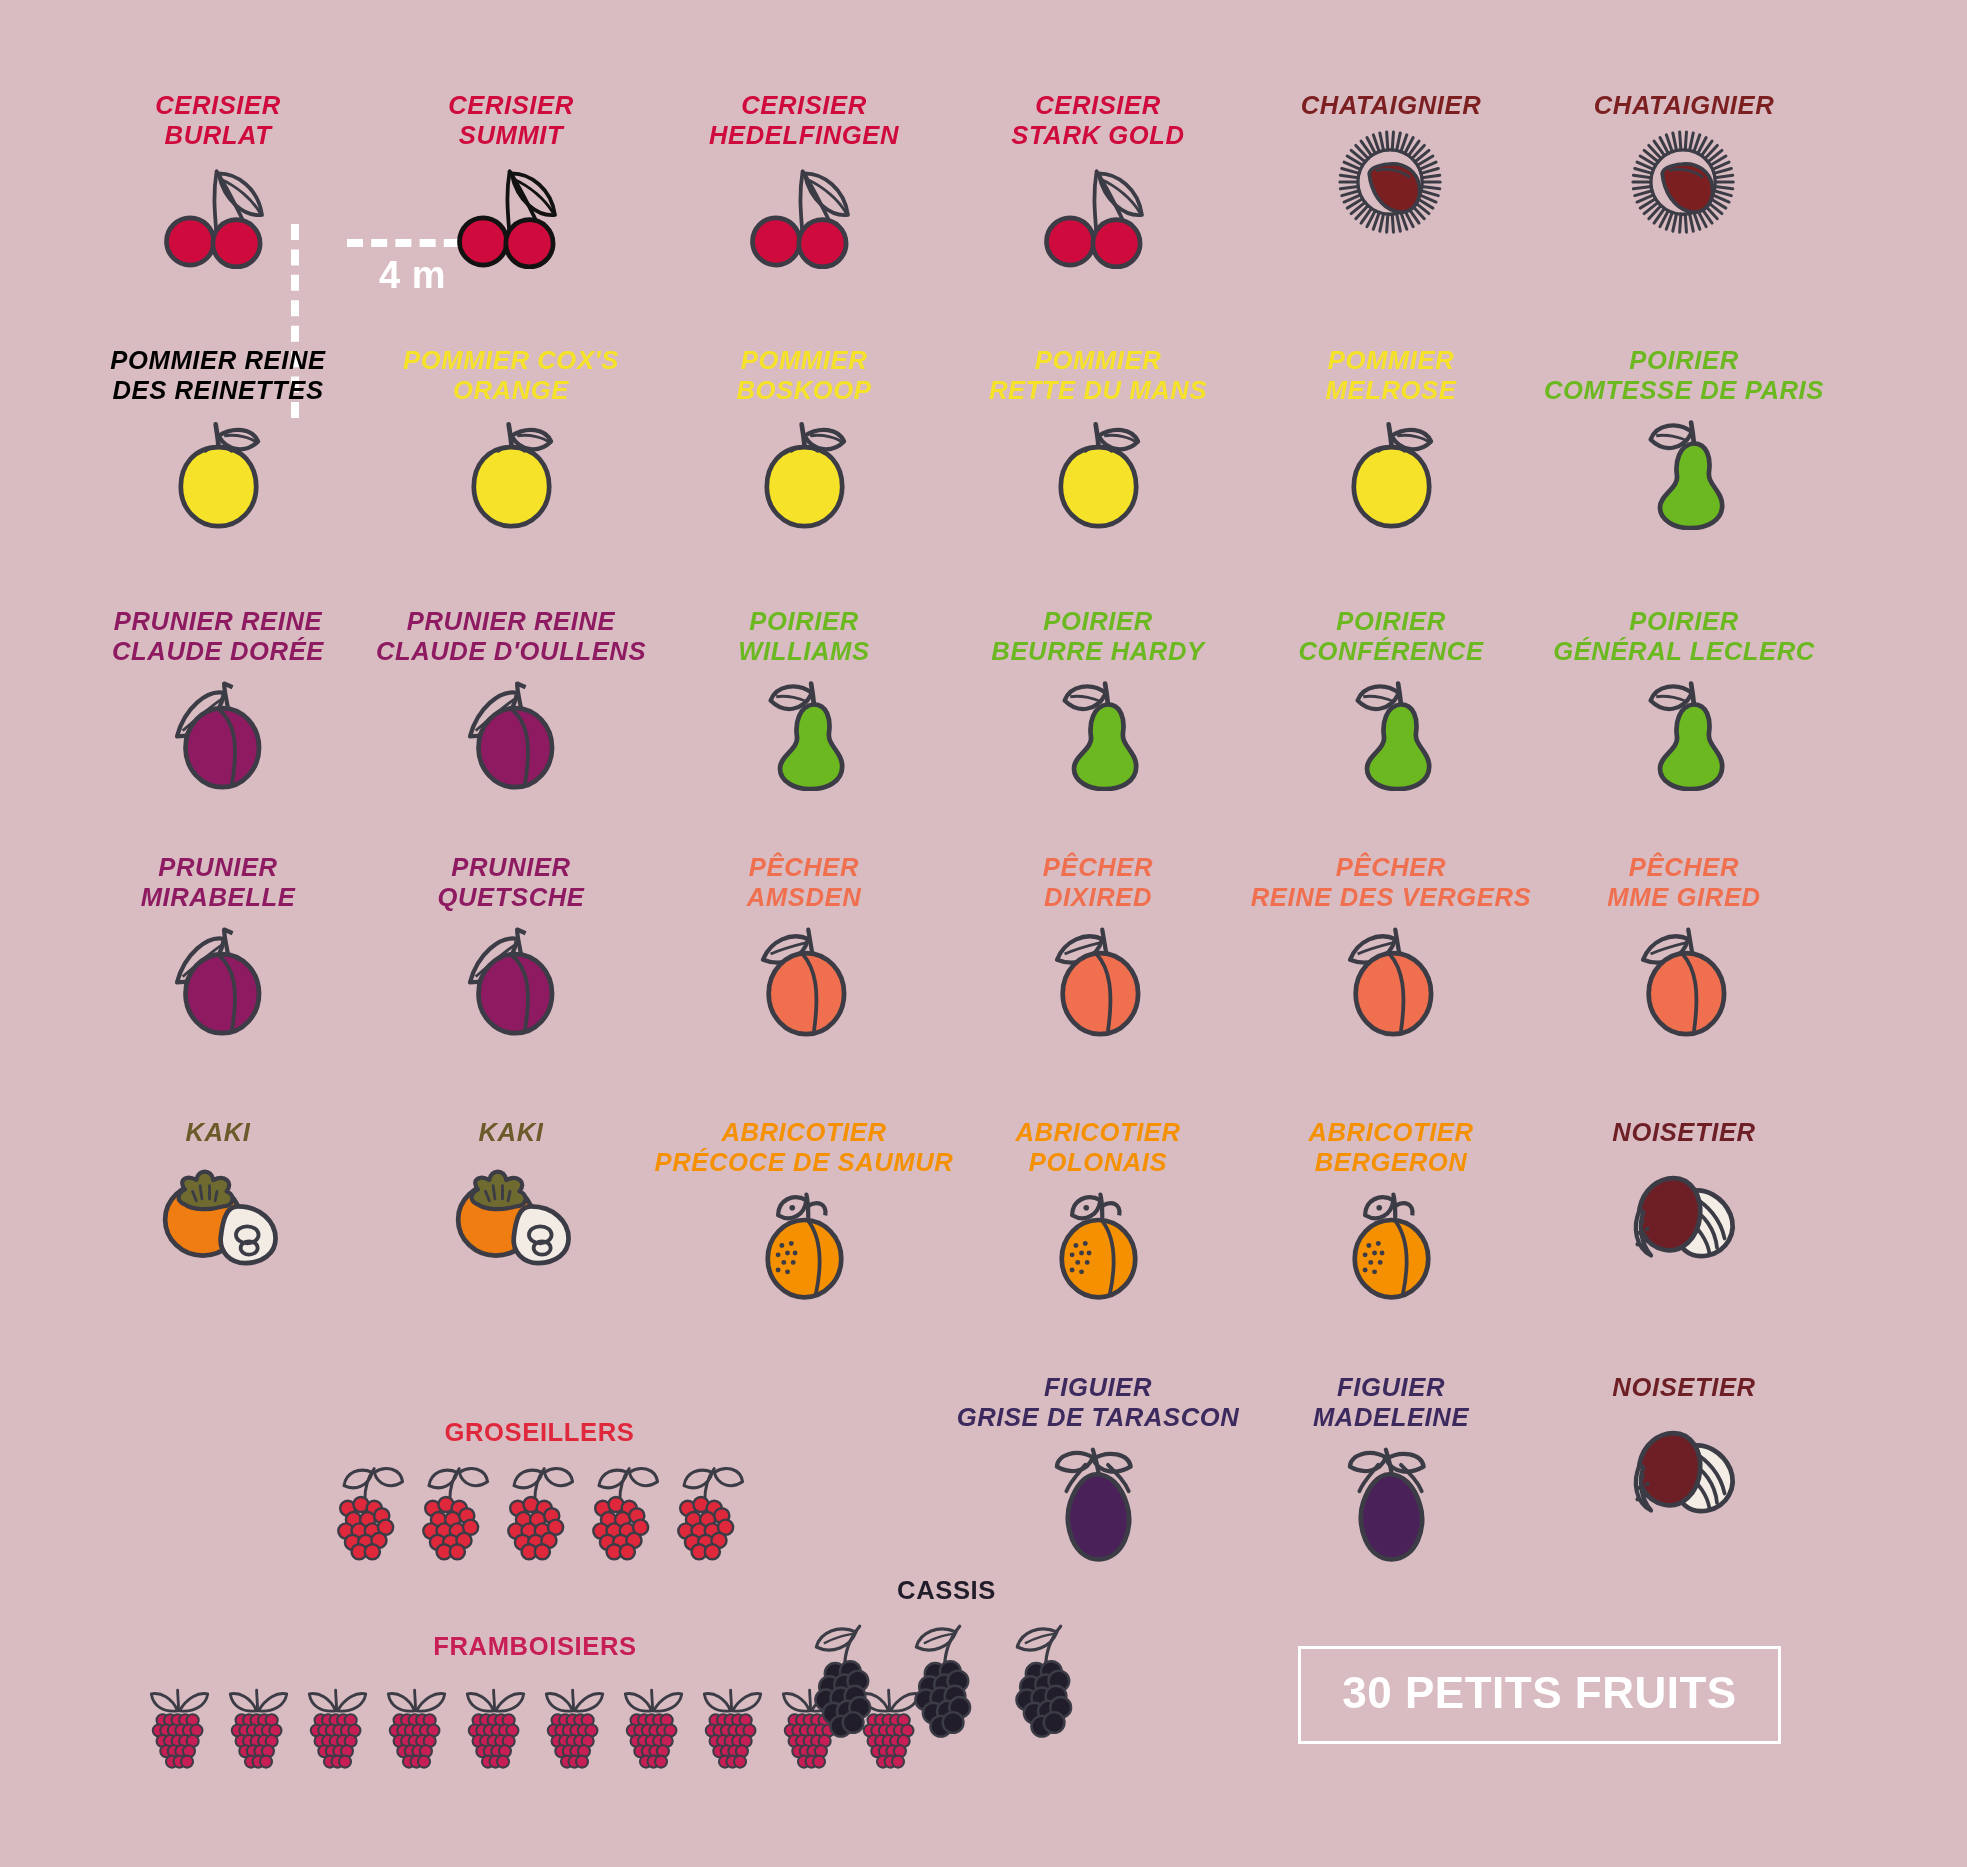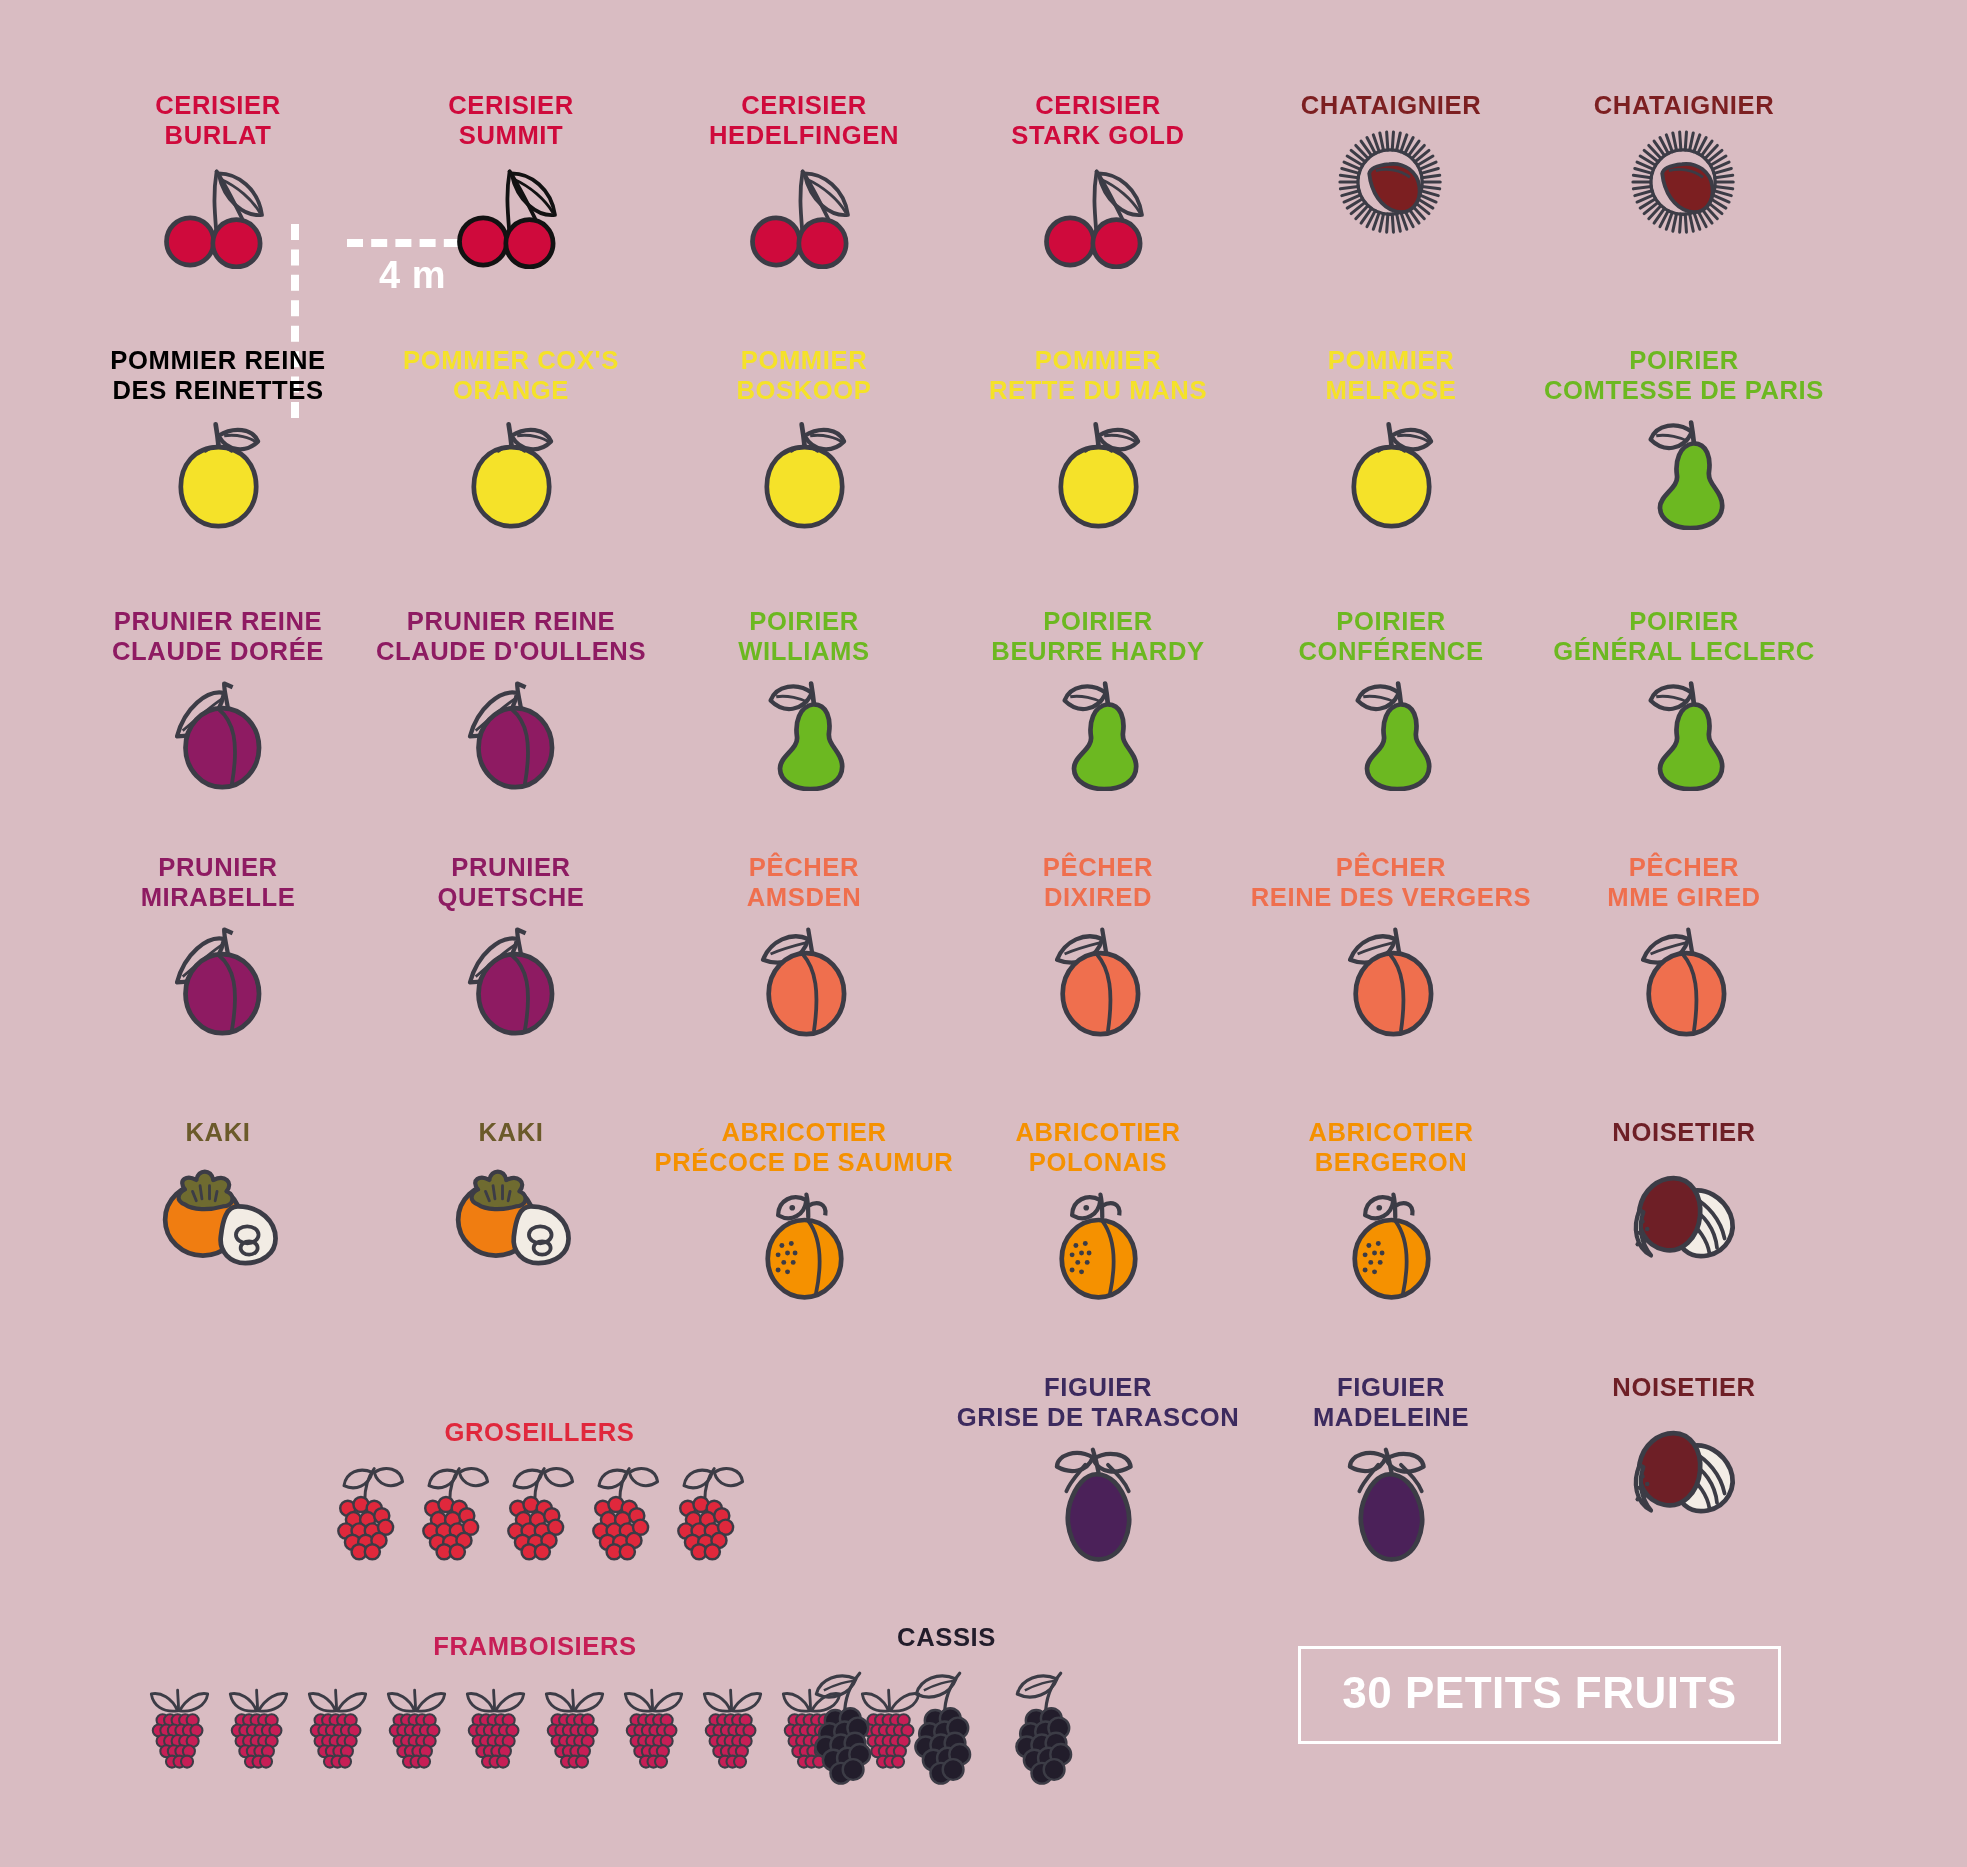--- a/index.html
+++ b/index.html
@@ -10,20 +10,21 @@
     position:relative;
     overflow:hidden;
   }
   .stage{position:absolute;inset:0;}
 
   .cell{
     position:absolute;
     width:312px;
     text-align:center;
     box-sizing:border-box;
+    font-style:italic;
   }
   .cell .label{
     font-size:25.6px;
     font-weight:600;
     letter-spacing:0.6px;
     line-height:1.18;
     white-space:pre-line;
     margin:0 0 9.5px 0;
     text-transform:uppercase;
   }
@@ -1037,21 +1038,21 @@
             <circle cx="28" cy="85" r="6.4" fill="#c71e56" stroke="#3c3c46" stroke-width="2.2"></circle>
             <circle cx="36" cy="85" r="6.4" fill="#c71e56" stroke="#3c3c46" stroke-width="2.2"></circle>
             <circle cx="44" cy="85" r="6.4" fill="#c71e56" stroke="#3c3c46" stroke-width="2.2"></circle>
             <circle cx="52" cy="85" r="6.4" fill="#c71e56" stroke="#3c3c46" stroke-width="2.2"></circle>
             <circle cx="34" cy="96" r="6.4" fill="#c71e56" stroke="#3c3c46" stroke-width="2.2"></circle>
             <circle cx="42" cy="96" r="6.4" fill="#c71e56" stroke="#3c3c46" stroke-width="2.2"></circle>
             <circle cx="50" cy="96" r="6.4" fill="#c71e56" stroke="#3c3c46" stroke-width="2.2"></circle>
     </svg></span>
       </div>
     </div>
-    <div class="strip" style="left: 833px; top: 1576px; width: 227px; margin-top: 47px;">
+    <div class="strip" style="left: 833px; top: 1576px; width: 227px;">
       <div class="label" style="color: rgb(34, 29, 43);">CASSIS</div>
       <div class="icons" style="gap: 9.5px;">
         <span><svg width="91" height="132" viewBox="0 0 96 140">
       <path d="M46 56 C46 38 52 24 62 12" fill="none" stroke="#3c3c46" stroke-width="3.4" stroke-linecap="round"></path>
       <path d="M58 18 C40 10 20 18 16 34 C32 42 52 34 58 18 Z" fill="none" stroke="#3c3c46" stroke-width="3.4" stroke-linejoin="round"></path>
       <path d="M24 30 C36 24 50 20 56 20" fill="none" stroke="#3c3c46" stroke-width="2.6"></path>
       <circle cx="36" cy="62" r="11" fill="#221d2b" stroke="#3c3c46" stroke-width="2.6"></circle>
             <circle cx="52" cy="60" r="11" fill="#221d2b" stroke="#3c3c46" stroke-width="2.6"></circle>
             <circle cx="30" cy="76" r="11" fill="#221d2b" stroke="#3c3c46" stroke-width="2.6"></circle>
             <circle cx="46" cy="74" r="11" fill="#221d2b" stroke="#3c3c46" stroke-width="2.6"></circle>

